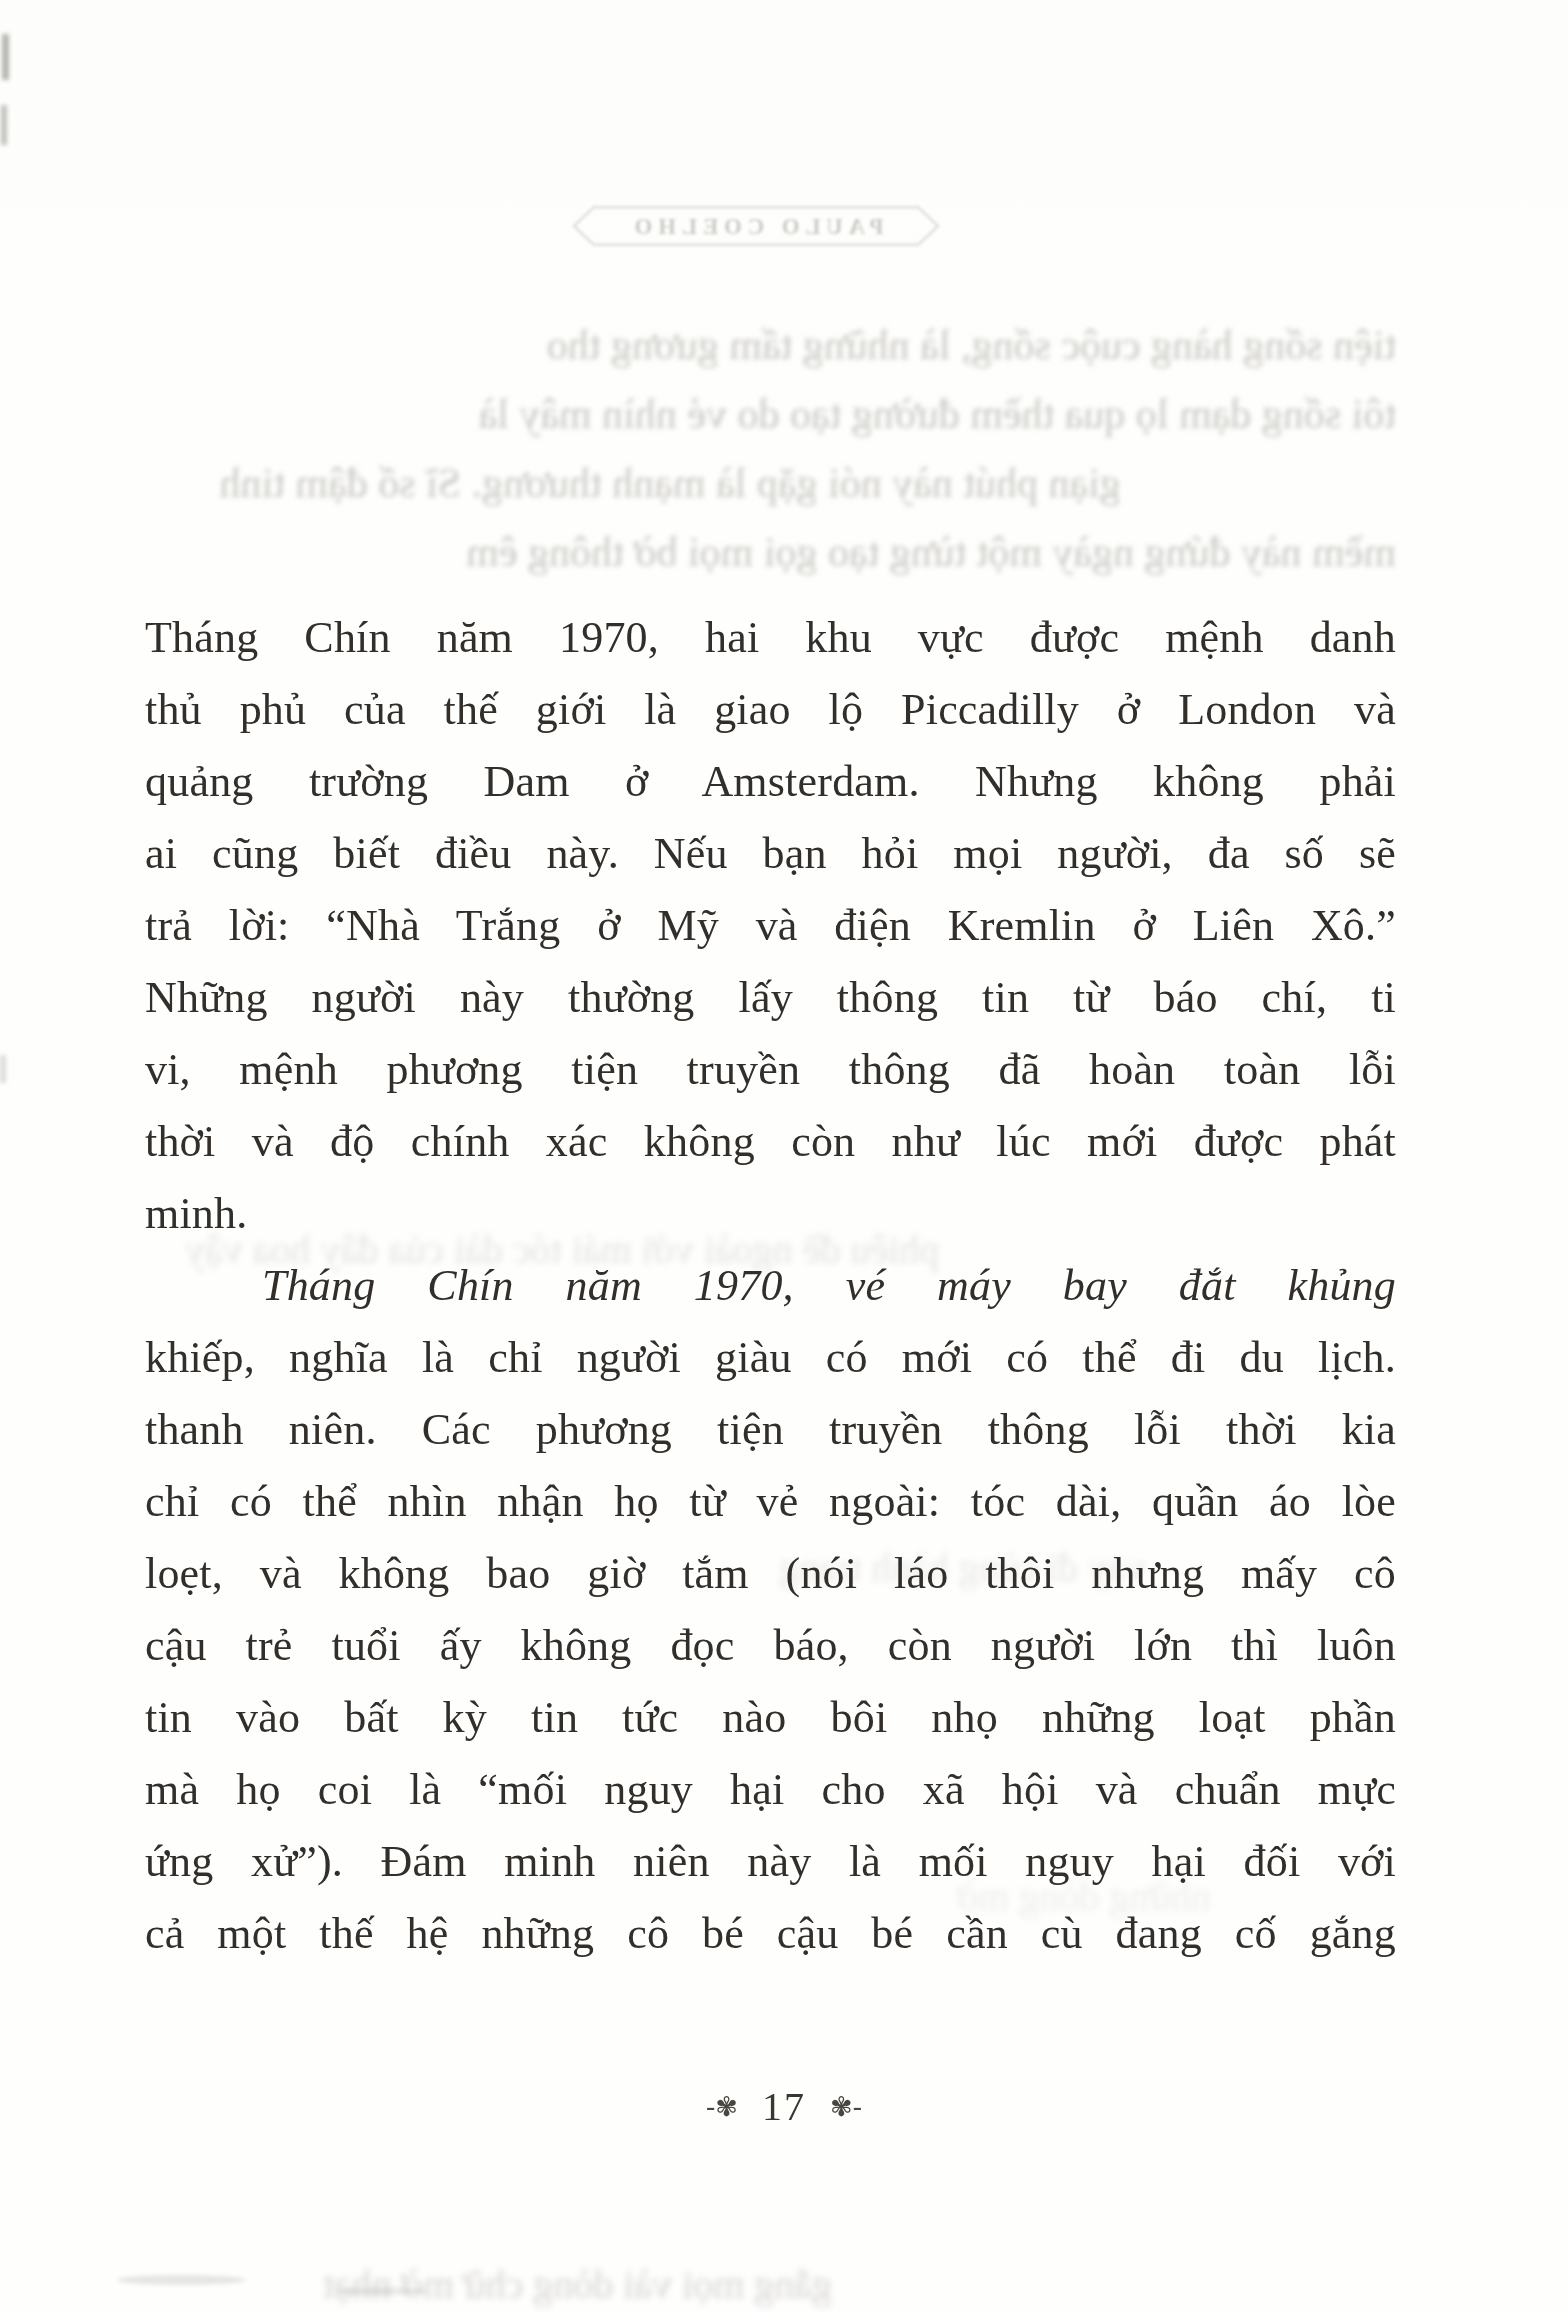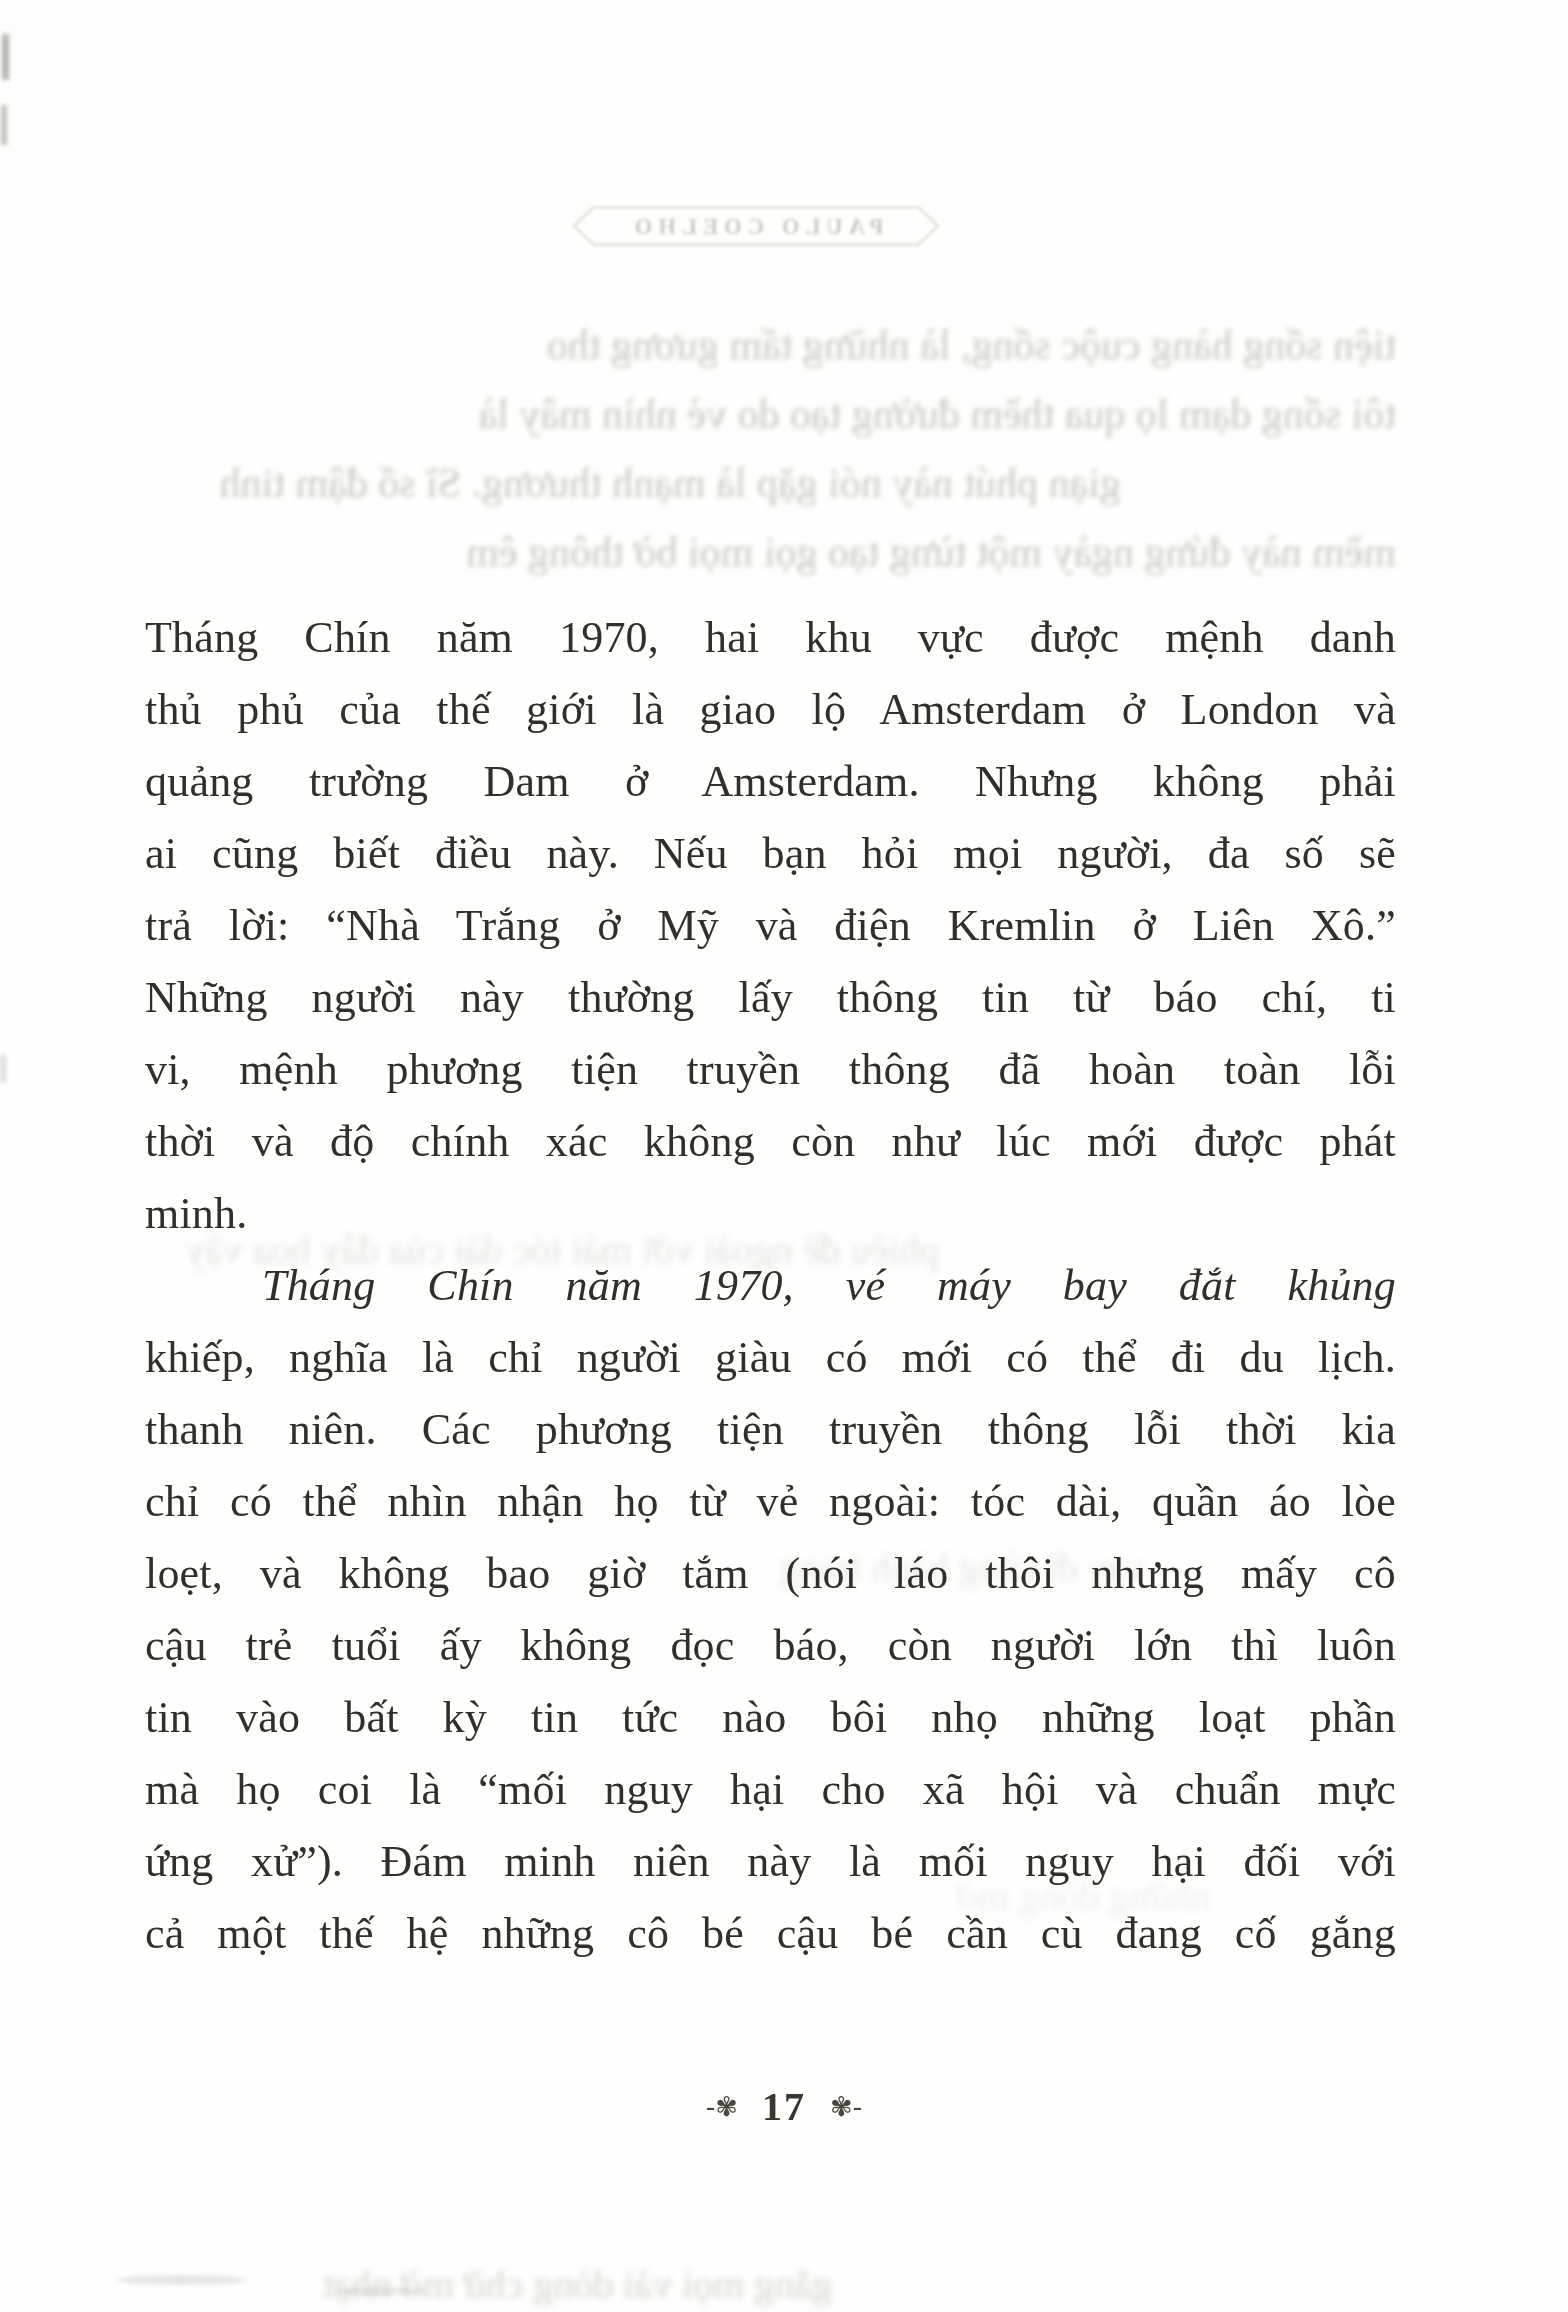--- a/index.html
+++ b/index.html
@@ -68,21 +68,21 @@
 
   
   .footer {
     position:absolute; left:0; top:2083px; width:100%;
     text-align:center; color:#3a3731; font-size:40px; z-index:2;
   }
   .footer .orn {
     font-family:"DejaVu Sans",sans-serif;
     font-size:27px; color:#4a463f; position:relative; top:-4px;
   }
-  .footer .pagenum { margin:0 14px; letter-spacing:2px; font-weight:bold; }
+  .footer .pagenum { margin:0 14px; letter-spacing:2px; font-weight:normal; }
 </style>
 </head>
 <body>
 
 <div class="sheet">
 
   <div class="artifact a1"></div>
   <div class="artifact a2"></div>
   <div class="artifact a3"></div>
   <div class="artifact a4"></div>
@@ -104,21 +104,21 @@
 
   <div class="bleed-mid" id="bleed-mid">
       <div class="bleed-mid-line">phiêu đề ngoài với mái tóc dài của đây hoa vậy</div>
       <div class="bleed-mid-line">vay đi cùng hành trang</div>
       <div class="bleed-mid-line">những dòng mờ</div>
     </div>
 
   <div class="text-block" id="text-block">
       <div class="para">
         <div class="line">Tháng Chín năm 1970, hai khu vực được mệnh danh</div>
-        <div class="line">thủ phủ của thế giới là giao lộ Amsterdam ở London và</div>
+        <div class="line">thủ phủ của thế giới là giao lộ Piccadilly ở London và</div>
         <div class="line">quảng trường Dam ở Amsterdam. Nhưng không phải</div>
         <div class="line">ai cũng biết điều này. Nếu bạn hỏi mọi người, đa số sẽ</div>
         <div class="line">trả lời: “Nhà Trắng ở Mỹ và điện Kremlin ở Liên Xô.”</div>
         <div class="line">Những người này thường lấy thông tin từ báo chí, ti</div>
         <div class="line">vi, mệnh phương tiện truyền thông đã hoàn toàn lỗi</div>
         <div class="line">thời và độ chính xác không còn như lúc mới được phát</div>
         <div class="line flush">minh.</div>
       </div>
       <div class="para">
         <div class="line indent">Tháng Chín năm 1970, vé máy bay đắt khủng</div>

